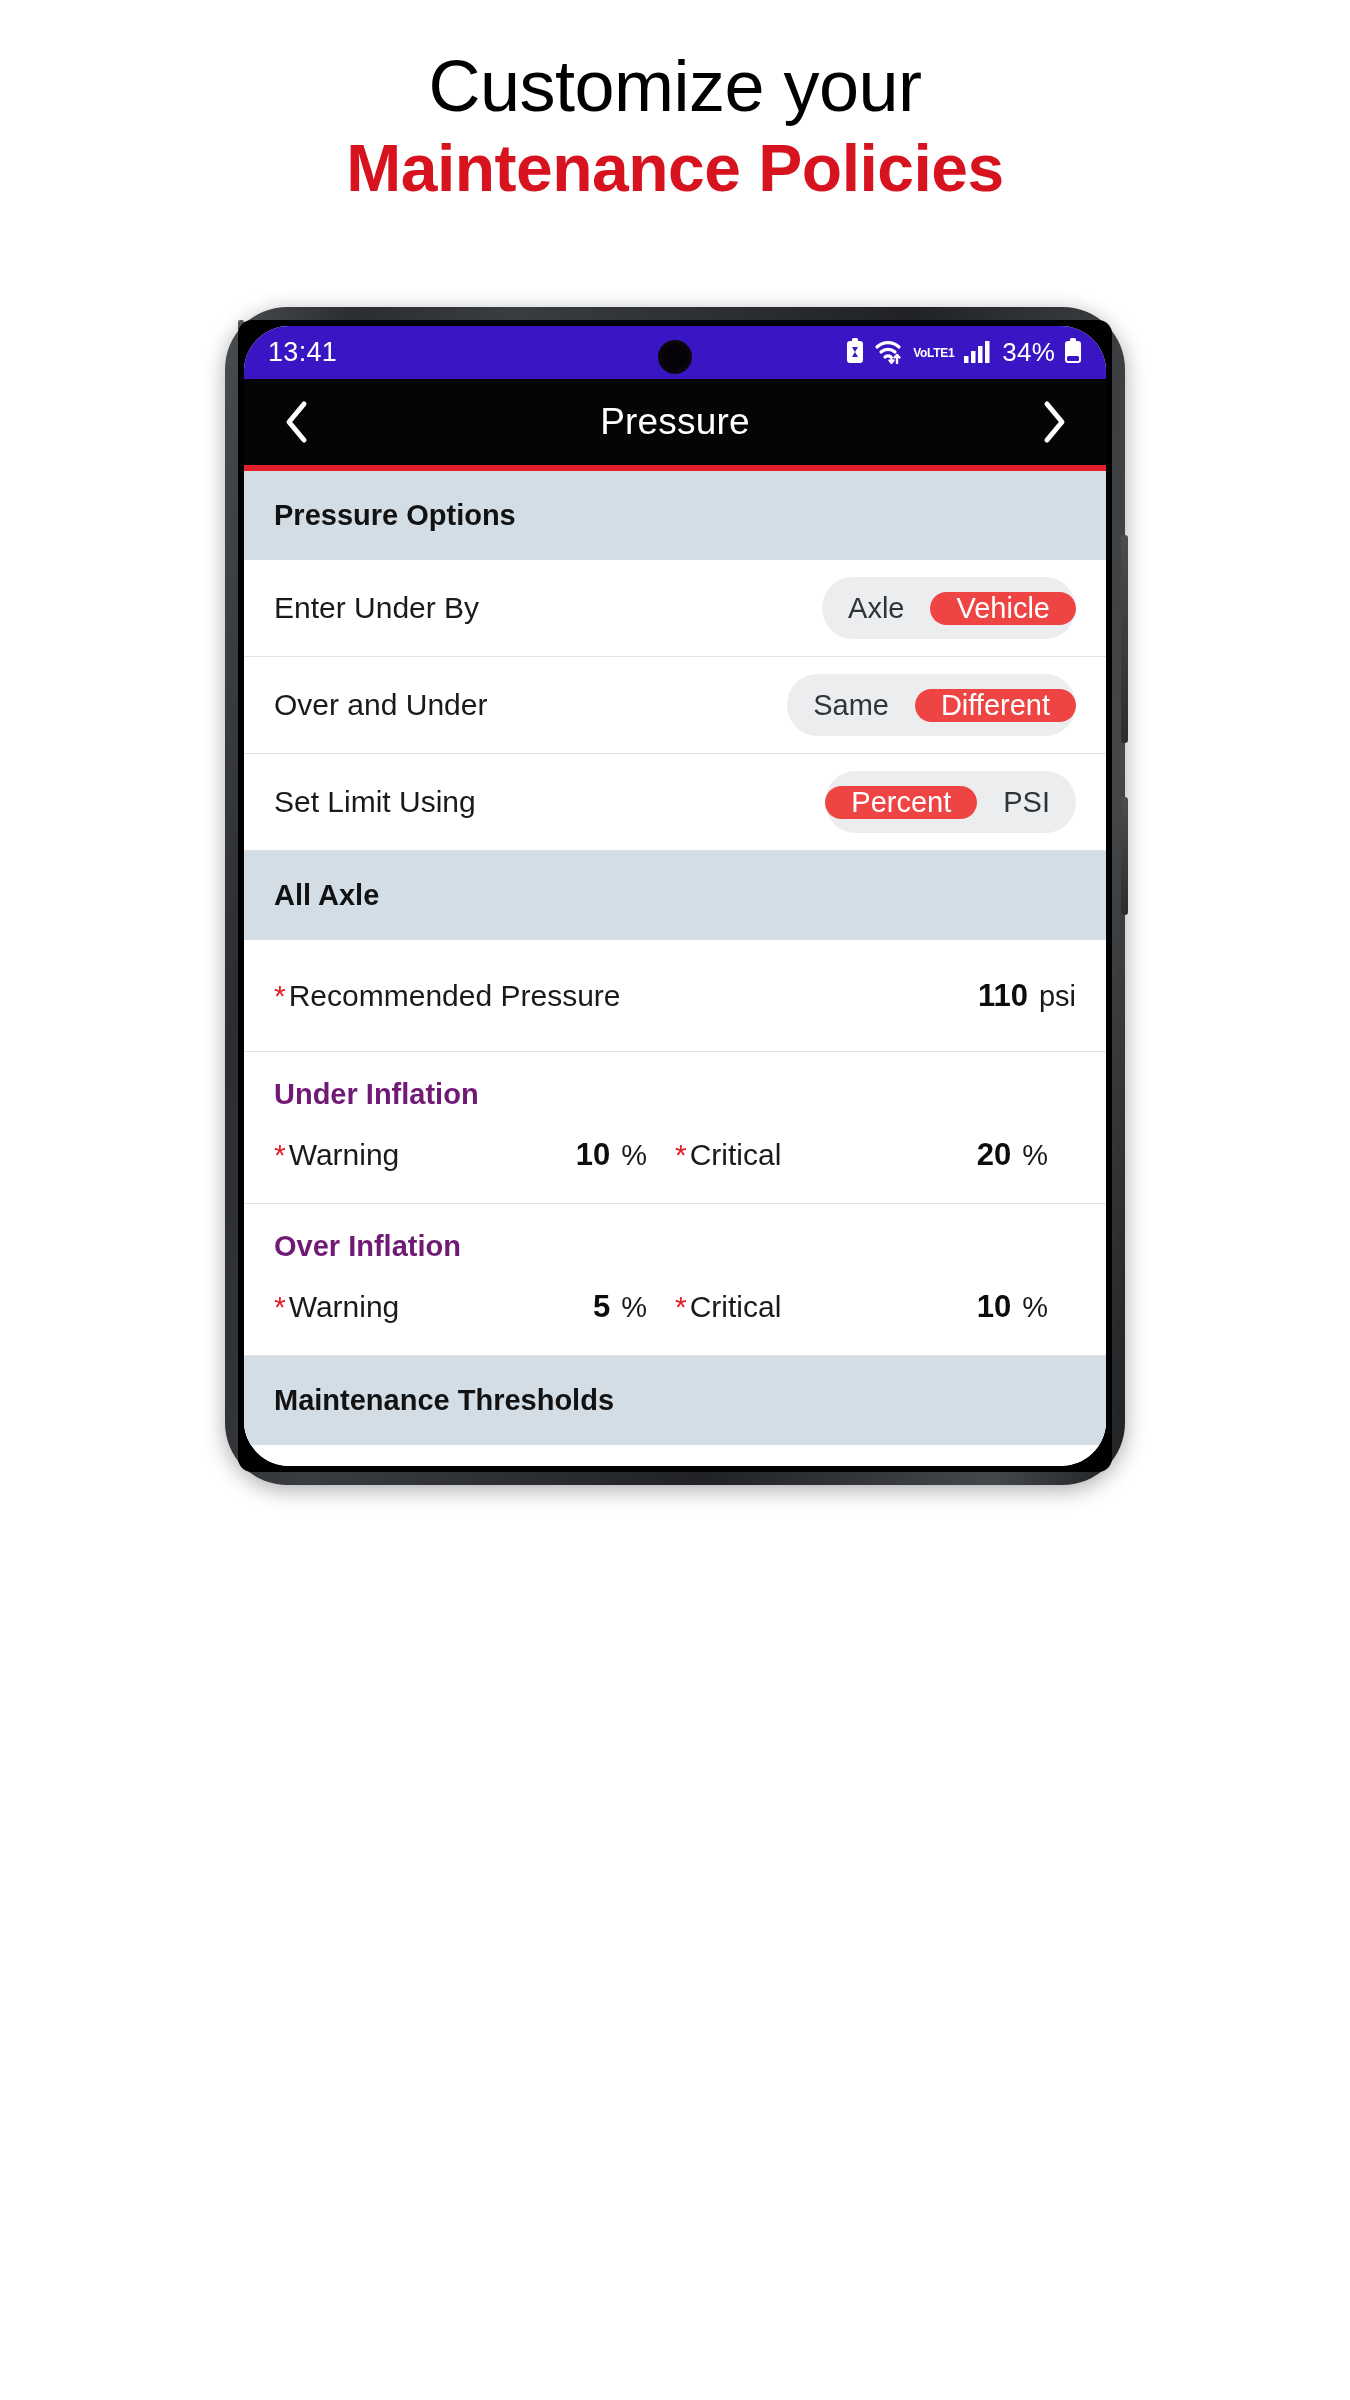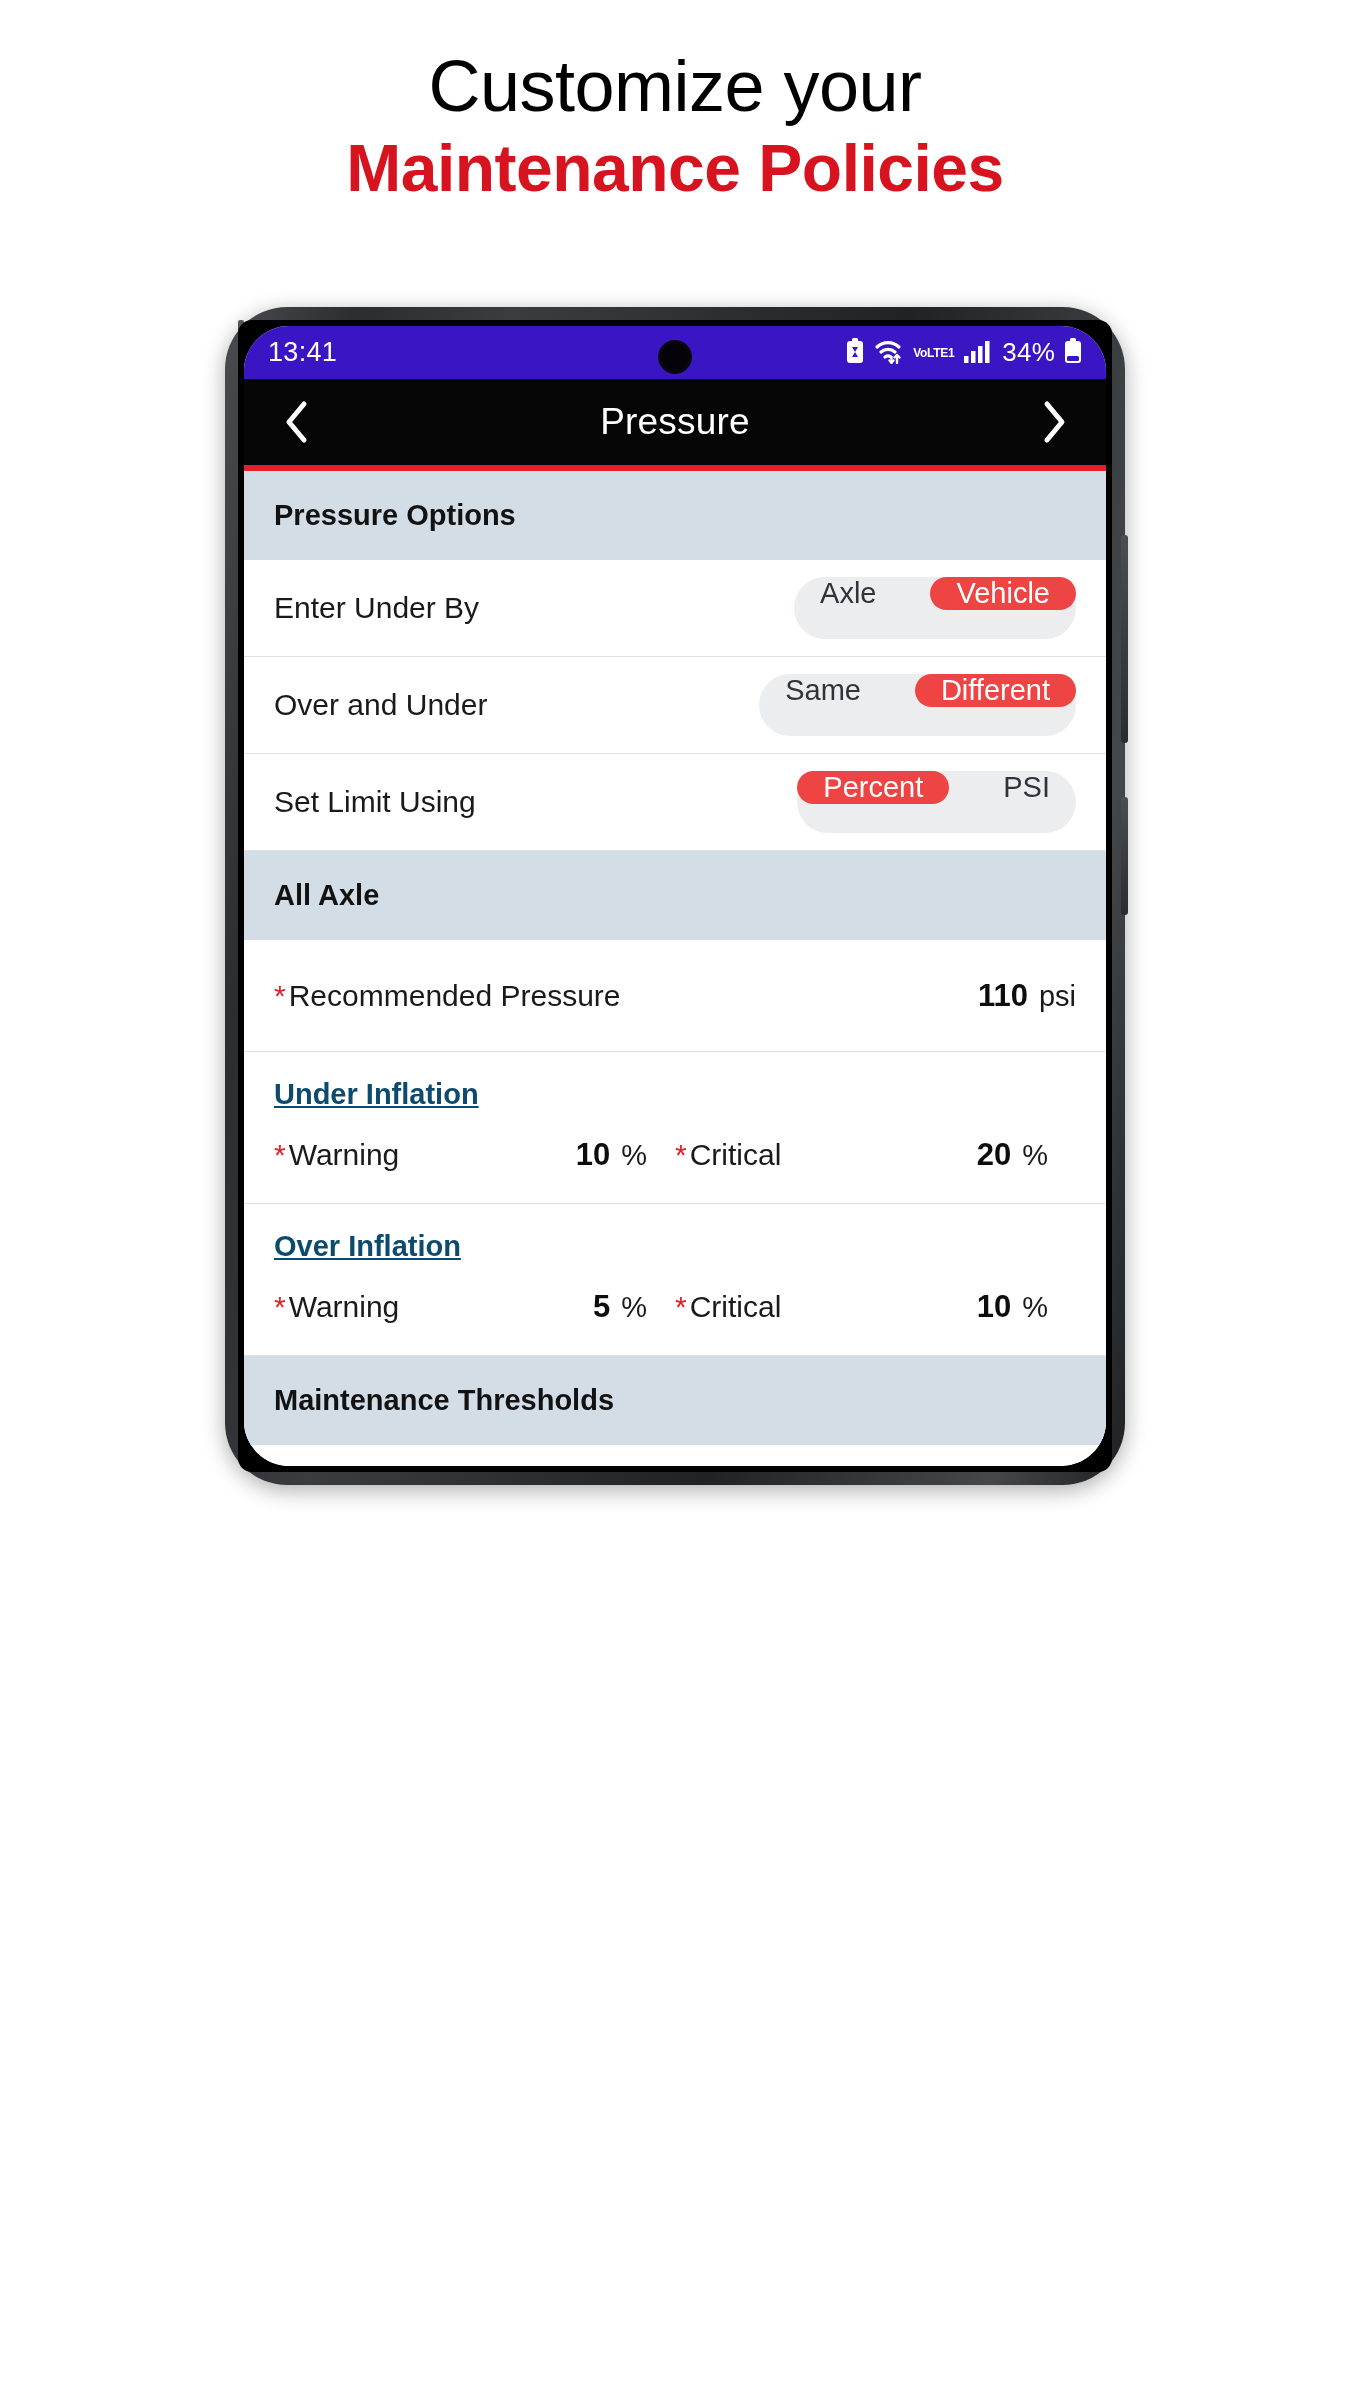--- a/index.html
+++ b/index.html
@@ -190,22 +190,21 @@
     color:#1a1a1a;
     font-weight:400;
   }
 
   
   .segmented {
     display:flex;
     background:#ecedef;
     border-radius:36px;
     height:62px;
-    align-items:flex-start;
-    gap:28px;
+    align-items:center;
   }
   .seg {
     display:flex;
     align-items:center;
     justify-content:center;
     padding:0 26px;
     border-radius:36px;
     font-size:29px;
     color:#30343a;
     cursor:pointer;
@@ -254,23 +253,22 @@
 
   
   .row-block {
     padding:26px 30px 30px 30px;
     border-bottom:1px solid #e2e2e2;
     flex-shrink:0;
   }
   .block-title {
     font-size:29px;
     font-weight:bold;
-    color:#0c4a6e;
+    color:#701a75;
     margin-bottom:26px;
-    text-decoration:underline;
   }
   .block-pairs {
     display:flex;
     align-items:baseline;
   }
   .pair {
     display:flex;
     align-items:baseline;
     width:50%;
   }

